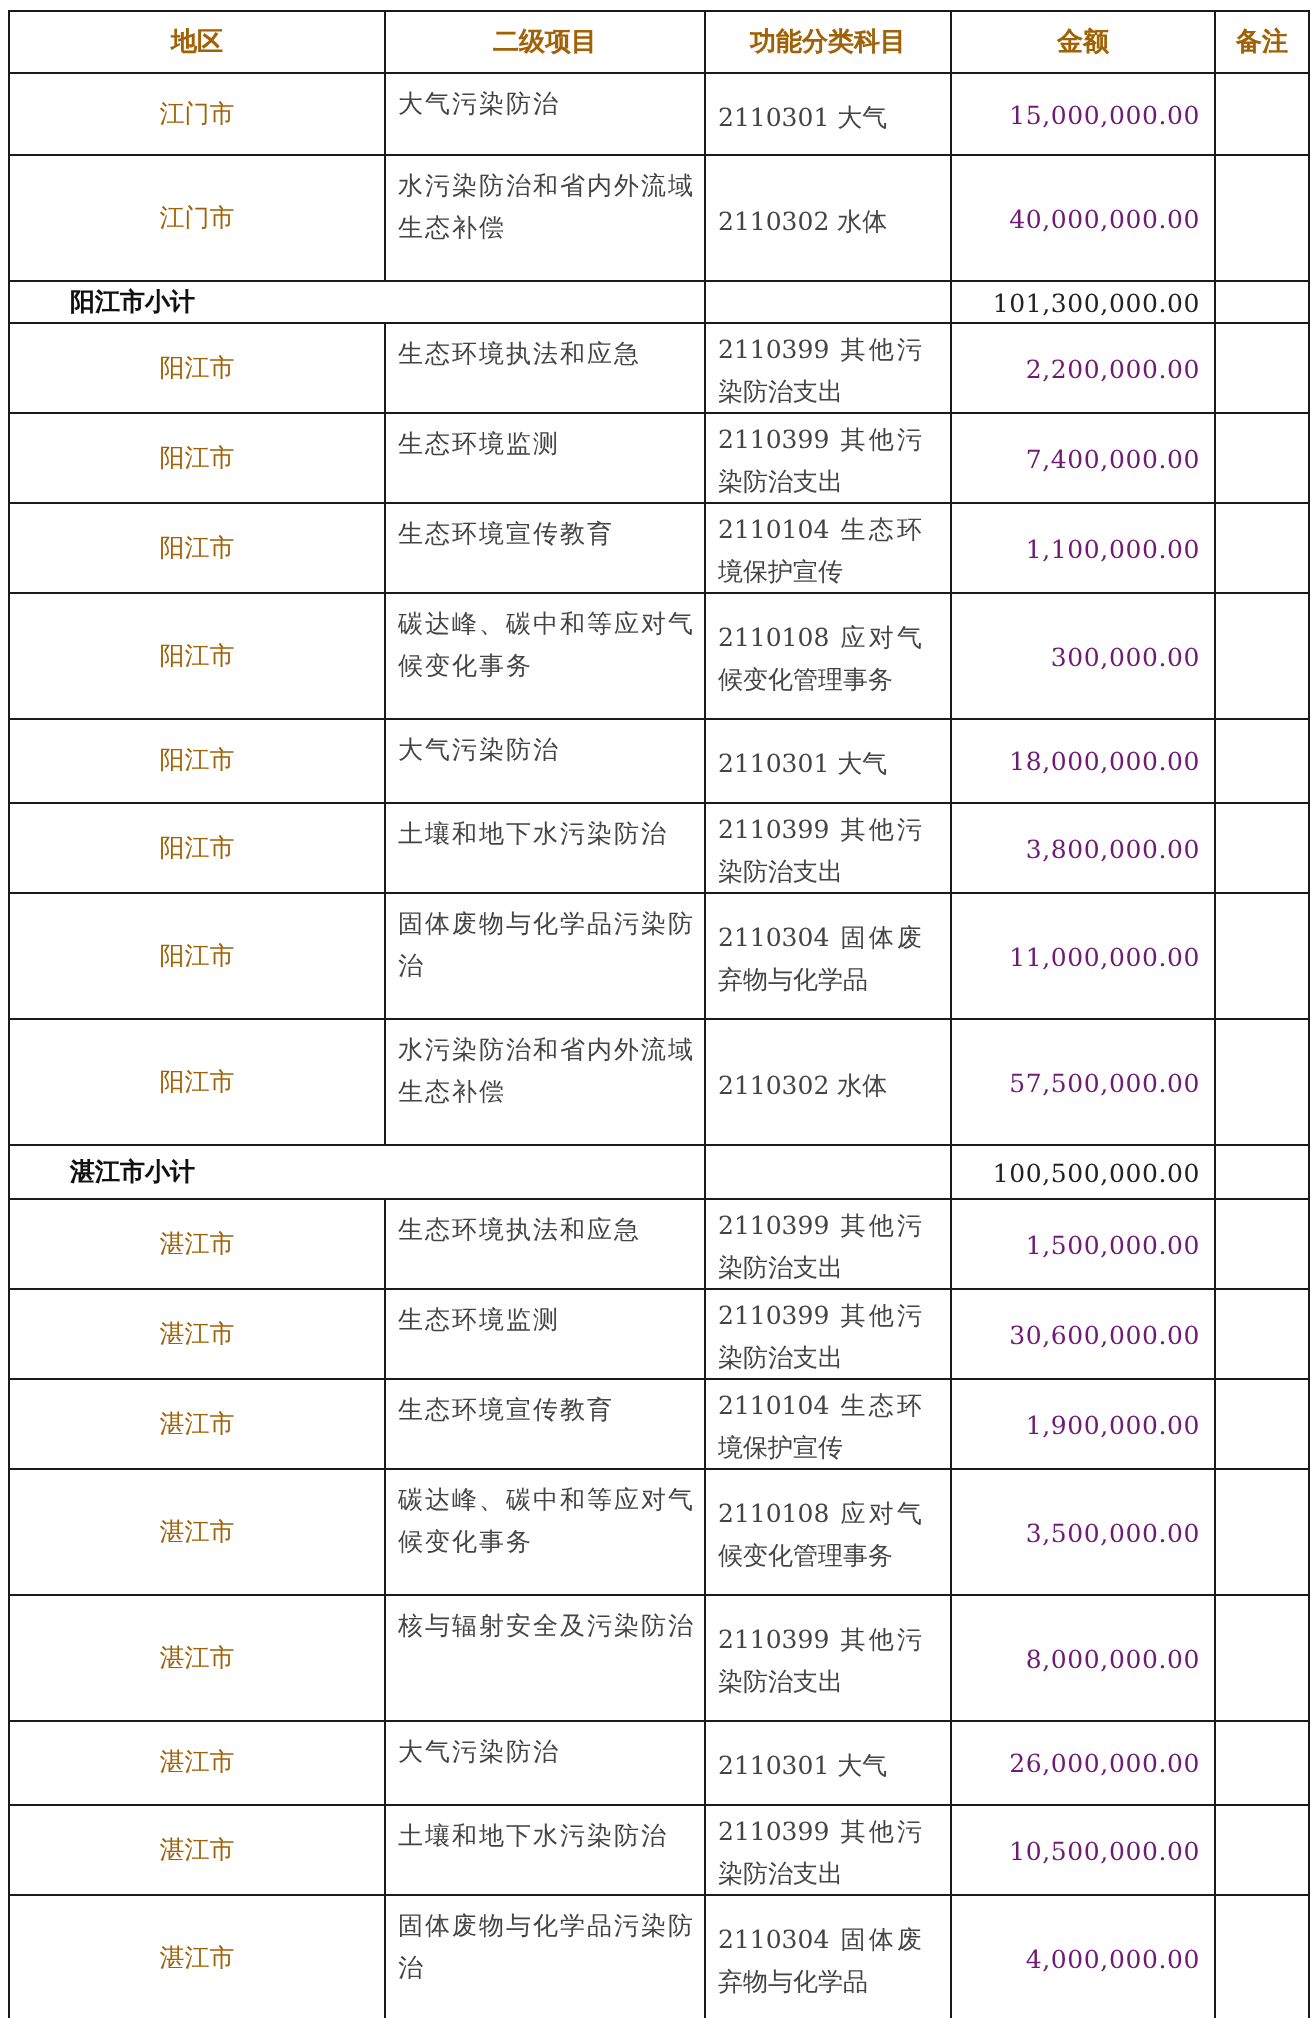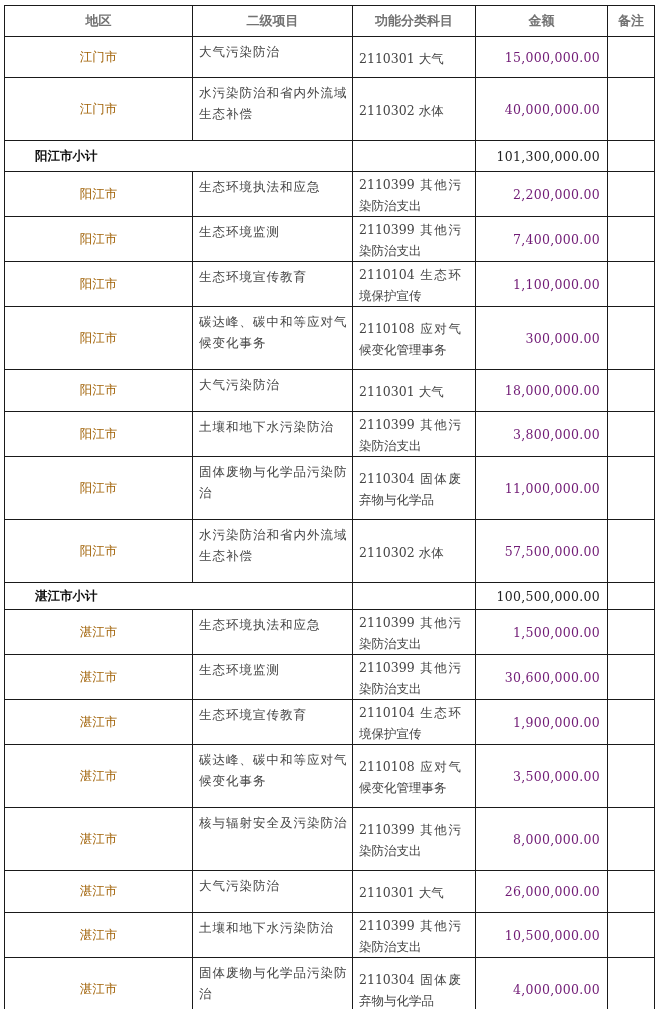--- a/index.html
+++ b/index.html
@@ -1,20 +1,20 @@
 <!DOCTYPE html>
 <html><head>
 <meta charset="utf-8">
 <style>
   html, body { margin: 0; padding: 0; background: #ffffff; }
   body { width: 658px; height: 1009px; position: relative; overflow: hidden;
          font-family: "DejaVu Serif", "Liberation Serif", serif; color: #2a2a2a; }
   table { position: absolute; left: 4px; top: 5px; border-collapse: collapse; table-layout: fixed; }
   td, th { border: 1px solid #1a1a1a; padding: 0; vertical-align: middle; font-size: 12.5px; }
-  th { font-weight: bold; height: 30px; text-align: center; color: #737373; font-size: 13px; }
+  th { font-weight: bold; height: 30px; text-align: center; color: #a16207; font-size: 13px; }
   td.region { text-align: center; color: #a16207; }
   td.project { vertical-align: top; padding: 4px 4px 0 6px; line-height: 21px; letter-spacing: 1px; color: #444; }
   td.func { padding: 2px 14px 0 6px; line-height: 21px; color: #444; text-align: justify; }
   td.amount { text-align: right; padding-right: 7px; color: #701a75; letter-spacing: 0.3px; }
   td.note { }
   tr.subtotal td.sublabel { font-weight: bold; text-align: left; padding-left: 30px; color: #111; }
   tr.subtotal td.amount { color: #222; }
 </style>
 </head>
 <body>
@@ -44,21 +44,21 @@
         <td class="amount">15,000,000.00</td>
         <td class="note"></td>
       </tr>
       <tr style="height: 63px;">
         <td class="region">江门市</td>
         <td class="project">水污染防治和省内外流域生态补偿</td>
         <td class="func">2110302 水体</td>
         <td class="amount">40,000,000.00</td>
         <td class="note"></td>
       </tr>
-      <tr class="subtotal" style="height: 31px;">
+      <tr class="subtotal" style="height: 21px;">
         <td colspan="2" class="sublabel">阳江市小计</td>
         <td></td>
         <td class="amount">101,300,000.00</td>
         <td class="note"></td>
       </tr>
       <tr style="height: 42px;">
         <td class="region">阳江市</td>
         <td class="project">生态环境执法和应急</td>
         <td class="func">2110399 其他污染防治支出</td>
         <td class="amount">2,200,000.00</td>

